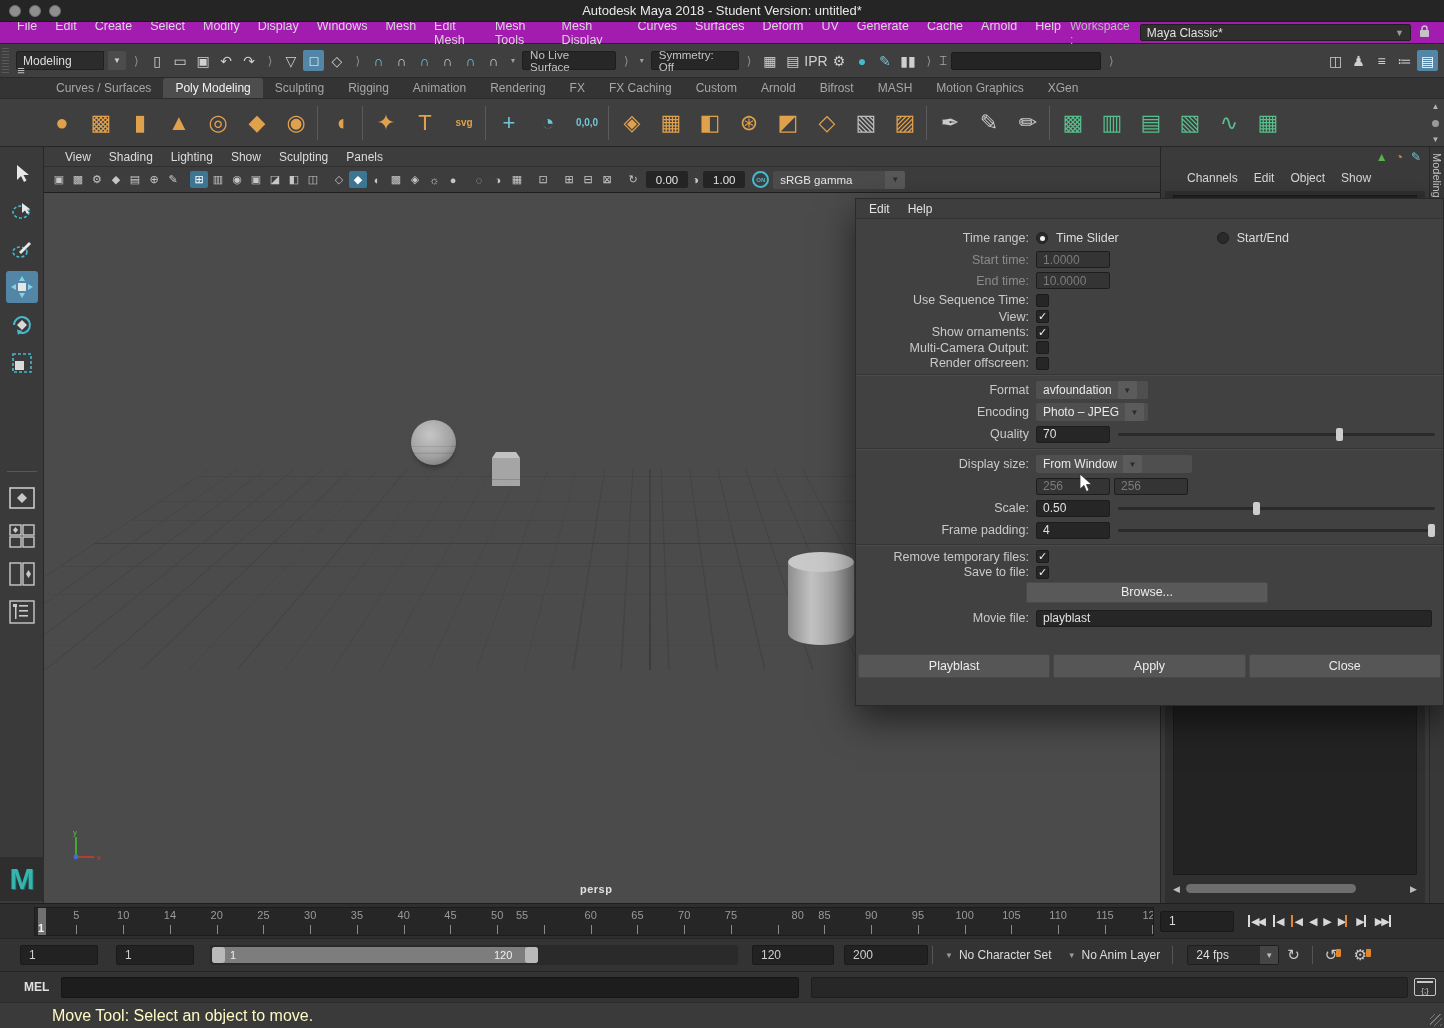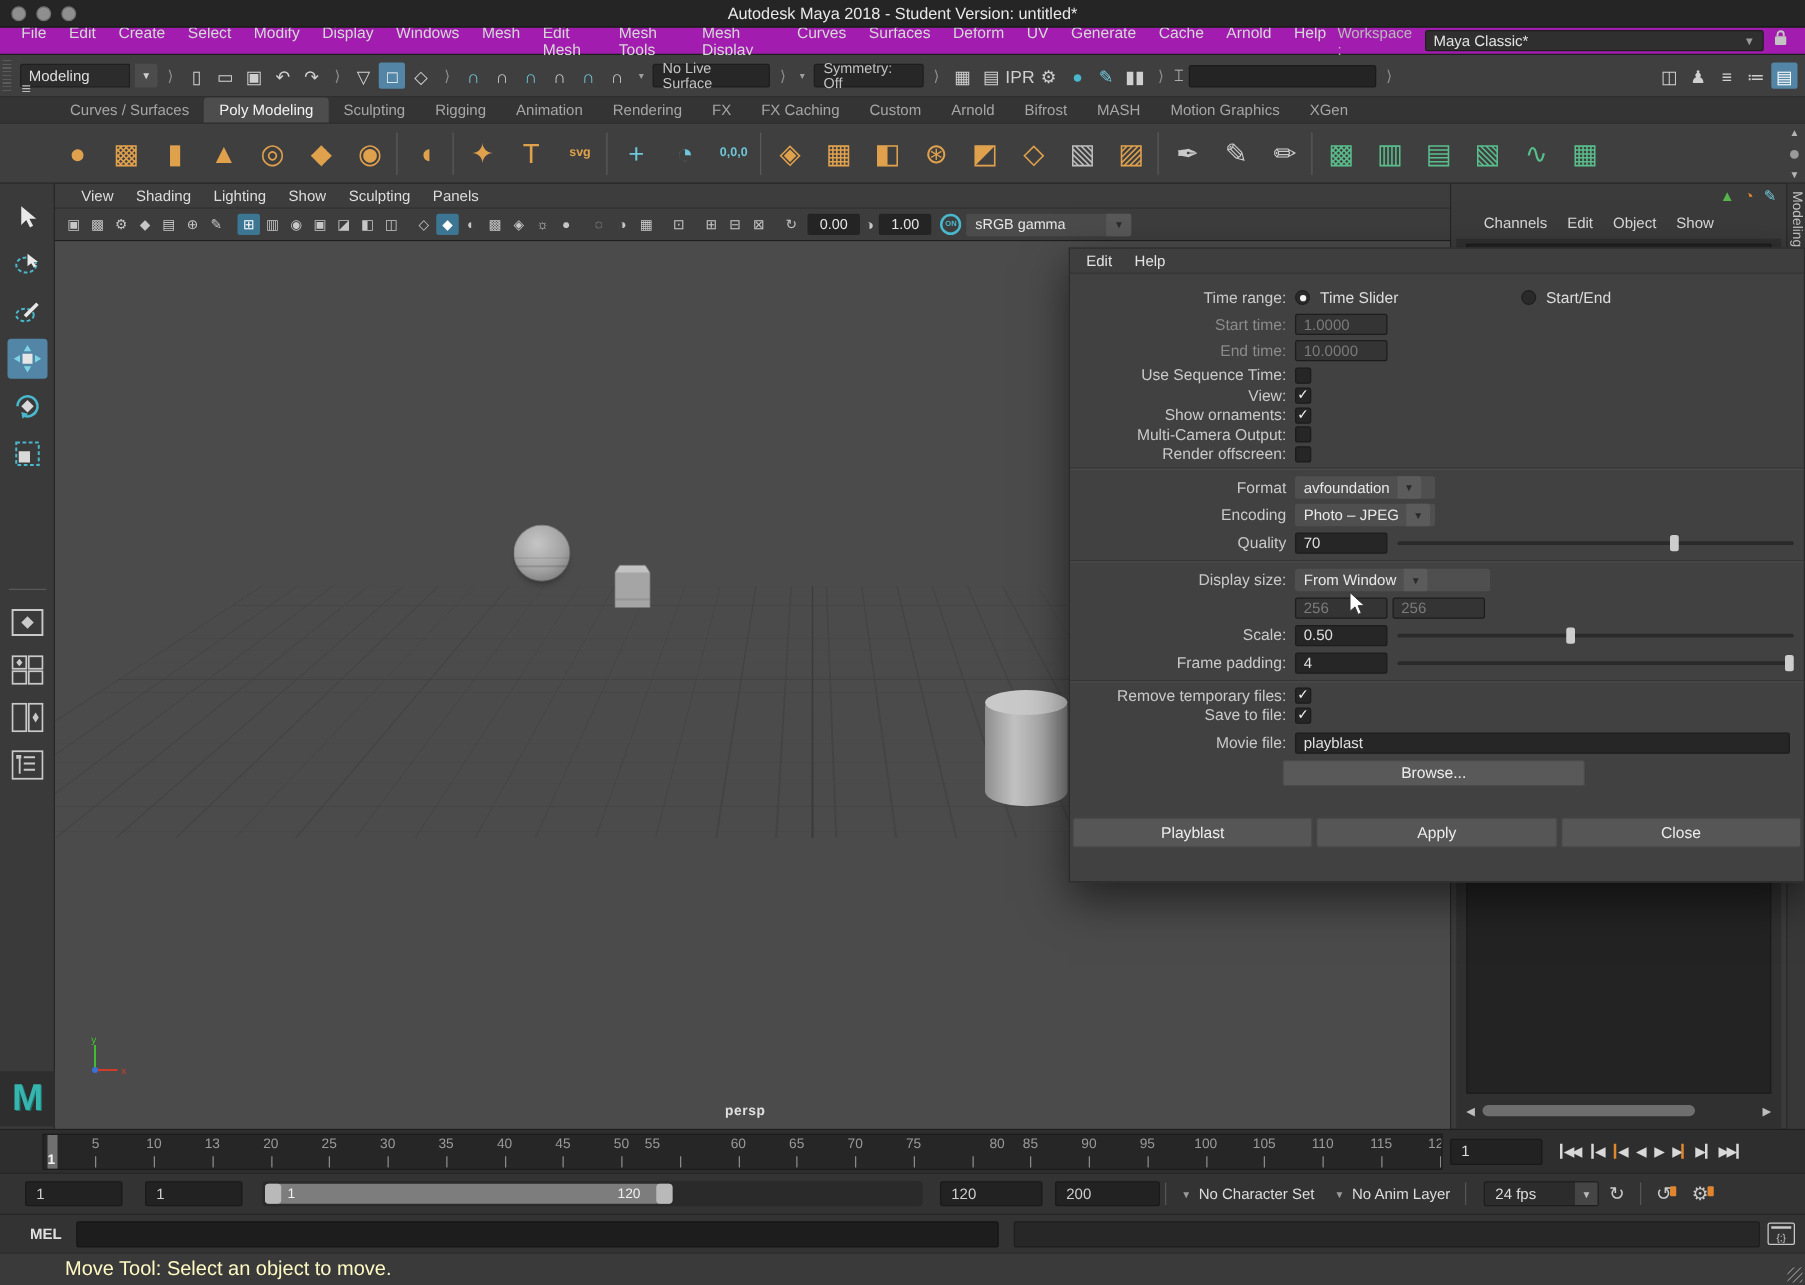--- a/index.html
+++ b/index.html
@@ -562,21 +562,21 @@
   </div>
 
   <div class="timeline">
     <div class="ruler" data-list="timeline.ticks">
       <div class="curframe"></div>
       <div class="curframelabel">1</div>
     <span class="ticklabel" style="left: 41.4px;">5</span>
         <span class="tickmark" style="left: 41.4px;"></span>
         <span class="ticklabel" style="left: 88.15px;">10</span>
         <span class="tickmark" style="left: 88.15px;"></span>
-        <span class="ticklabel" style="left: 134.9px;">13</span>
+        <span class="ticklabel" style="left: 134.9px;">14</span>
         <span class="tickmark" style="left: 134.9px;"></span>
         <span class="ticklabel" style="left: 181.65px;">20</span>
         <span class="tickmark" style="left: 181.65px;"></span>
         <span class="ticklabel" style="left: 228.4px;">25</span>
         <span class="tickmark" style="left: 228.4px;"></span>
         <span class="ticklabel" style="left: 275.15px;">30</span>
         <span class="tickmark" style="left: 275.15px;"></span>
         <span class="ticklabel" style="left: 321.9px;">35</span>
         <span class="tickmark" style="left: 321.9px;"></span>
         <span class="ticklabel" style="left: 368.65px;">40</span>
@@ -813,29 +813,29 @@
     </div>
     <div class="dsep"></div>
     <div class="drow short">
       <span class="dlabel">Remove temporary files:</span>
       <span class="dchk">✓</span>
     </div>
     <div class="drow short">
       <span class="dlabel">Save to file:</span>
       <span class="dchk">✓</span>
     </div>
+    <div class="drow" style="height:24px">
+      <div class="browsebtn">Browse...</div>
+    </div>
     <div class="drow" style="height:24px;margin-top:2px">
       <span class="dlabel">Movie file:</span>
       <div class="dfld" style="width:396px">
           <span>playblast</span>
         </div>
     </div>
-    <div class="drow" style="height:24px">
-      <div class="browsebtn">Browse...</div>
-    </div>
 
     <div class="dbtnrow">
       <div class="dbtn">Playblast</div>
       <div class="dbtn">Apply</div>
       <div class="dbtn">Close</div>
     </div>
   </div>
 
   <div class="cursor">
     <svg width="16" height="20" viewBox="0 0 16 20">

